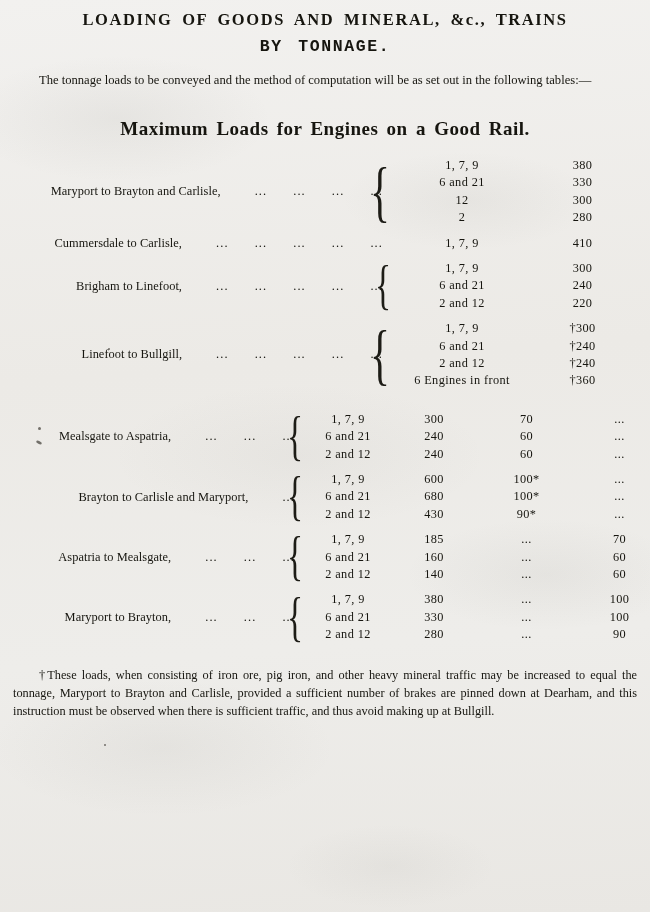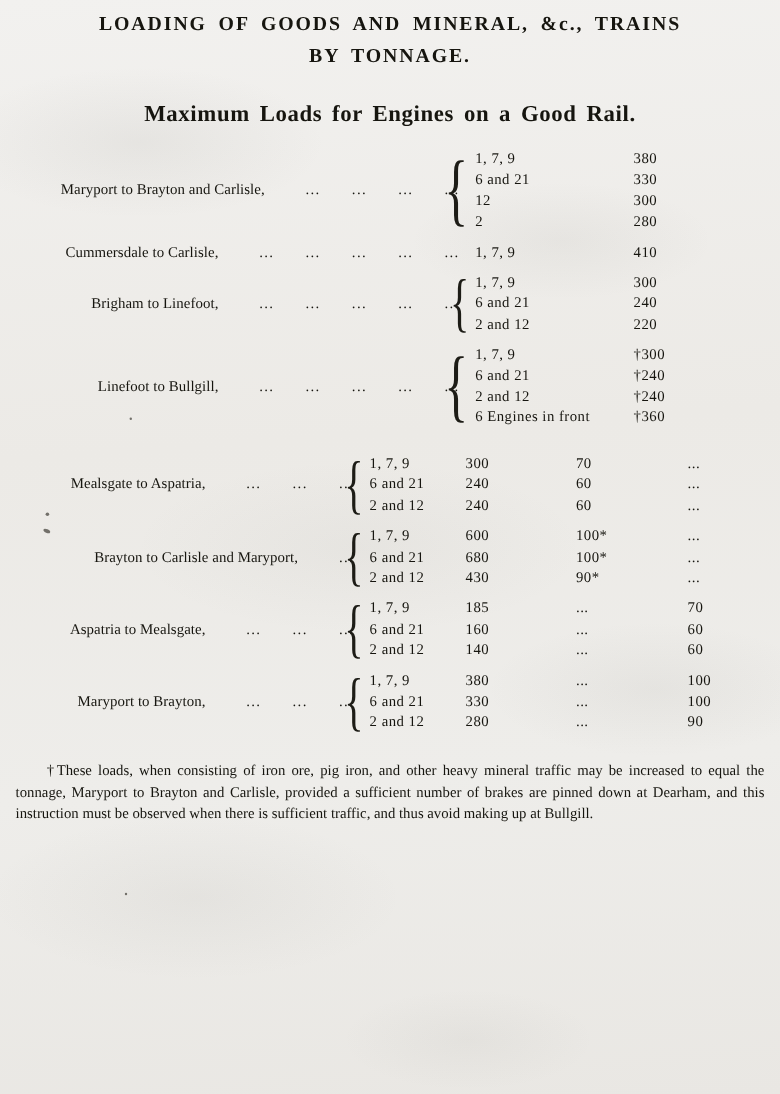--- a/index.html
+++ b/index.html
@@ -29,21 +29,21 @@
   
   .title1,.title2{
     text-align:center;
     font-weight:bold;
     font-size:16.5px;
     letter-spacing:1.6px;
     word-spacing:4px;
     margin:0;
   }
   .title1{padding-top:10px;}
-  .title2{padding-top:7px;}
+  .title2{padding-top:7px;font-family:Liberation Mono, monospace;}
 
   .intro{
     font-size:12.6px;
     line-height:1.42;
     margin:0;
     padding:16px 12px 0 13px;
     text-align:justify;
   }
   .intro .indent{display:inline-block;width:26px;}
 
@@ -97,20 +97,21 @@
     font-size:var(--bsz,40px);
     line-height:.95;
     font-family:"Liberation Serif", serif;
     color:#1d1c16;
   }
 
   
   .stack{
     font-size:12.3px;
     line-height:17.4px;
+    text-align:center;
     letter-spacing:.4px;
   }
   .stack div{white-space:nowrap;}
 
   
   #t1 .c-from   {width:370px;}
   #t1 .c-brace  {width:13px;}
   #t1 .c-class  {width:132px;}
   #t1 .c-excl   {width:109px;}
 
@@ -144,20 +145,21 @@
 </head>
 <body>
 
 <div class="paper-grain"></div>
 
 <div class="sheet">
 
   <h1 class="title1">LOADING OF GOODS AND MINERAL, &amp;c., TRAINS</h1>
   <h1 class="title2">BY TONNAGE.</h1>
 
+  <p class="intro"><span class="indent"></span><span>The tonnage loads to be conveyed and the method of computation will be as set out in the following tables:—</span></p>
 
   <h2 class="table-caption">Maximum Loads for Engines on a Good Rail.</h2>
 
   <div class="tbl" id="t1" style="margin-top:13px;">
       <table>
         <colgroup>
           <col class="c-from">
           <col class="c-brace">
           <col class="c-class">
           <col class="c-excl">

